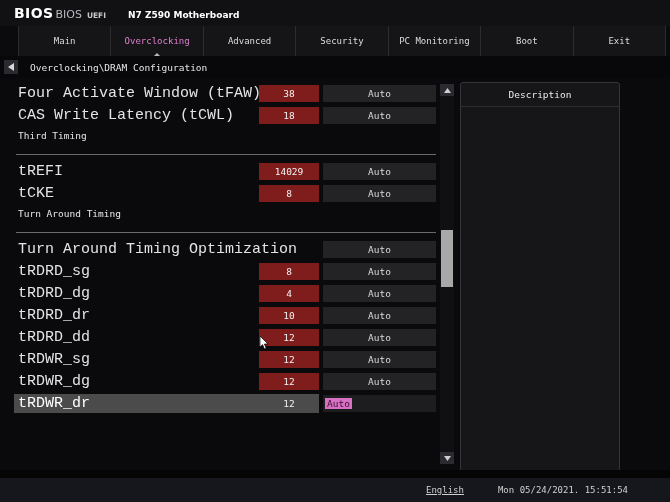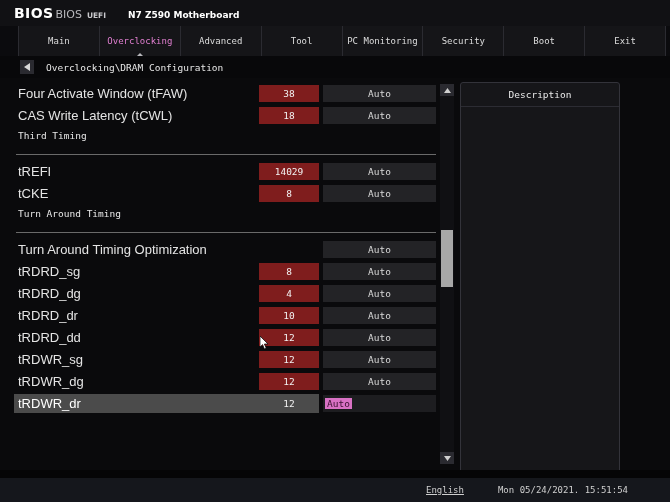--- a/index.html
+++ b/index.html
@@ -70,21 +70,21 @@
     width:0; height:0;
     border-left:4px solid transparent;
     border-right:4px solid transparent;
     border-bottom:4px solid #b9b9bd;
   }
 
   
   .crumbbar {
     position:absolute; left:0; top:56px; width:670px; height:22px;
     background:#08080a;
-    display:flex; align-items:center; padding-left:20px;
+    display:flex; align-items:center; padding-left:4px;
   }
   .backbtn {
     width:14px; height:14px; background:#2a2a30;
     display:flex; align-items:center; justify-content:center;
     color:#d8d8d8; font-size:7px; cursor:pointer;
   }
   .crumbtext {
     margin-left:12px; color:#e6e6e6; font-size:9.5px;
     font-family:"DejaVu Sans Mono", monospace;
   }
@@ -102,23 +102,23 @@
   .list { position:relative; padding-top:4px; }
 
   .row {
     position:relative;
     height:22px;
     display:flex; align-items:center;
     cursor:pointer;
   }
   .row .label {
     position:absolute; left:18px;
-    color:#e4e4e4; font-size:13px;
+    color:#e4e4e4; font-size:15px;
     white-space:nowrap;
-    font-family:Liberation Sans, sans-serif;
+    font-family:Liberation Mono, monospace;
   }
   .row .valbox {
     position:absolute; left:259px; width:60px; height:17px;
     background:#7f1d1d;
     color:#f2f2f2; font-size:9.5px;
     display:flex; align-items:center; justify-content:center;
     font-family:"DejaVu Sans Mono", monospace;
   }
   .row .autobox {
     position:absolute; left:323px; width:113px; height:17px;
@@ -235,27 +235,24 @@
       <div class="tab">
         <span>Main</span>
       </div>
       <div class="tab active">
         <span>Overclocking</span>
       </div>
       <div class="tab">
         <span>Advanced</span>
       </div>
       <div class="tab">
-        <span>Tool</span>
+        <span>Security</span>
       </div>
       <div class="tab">
         <span>PC Monitoring</span>
-      </div>
-      <div class="tab">
-        <span>Security</span>
       </div>
       <div class="tab">
         <span>Boot</span>
       </div>
       <div class="tab">
         <span>Exit</span>
       </div>
     </div>
 
   <div class="crumbbar">

